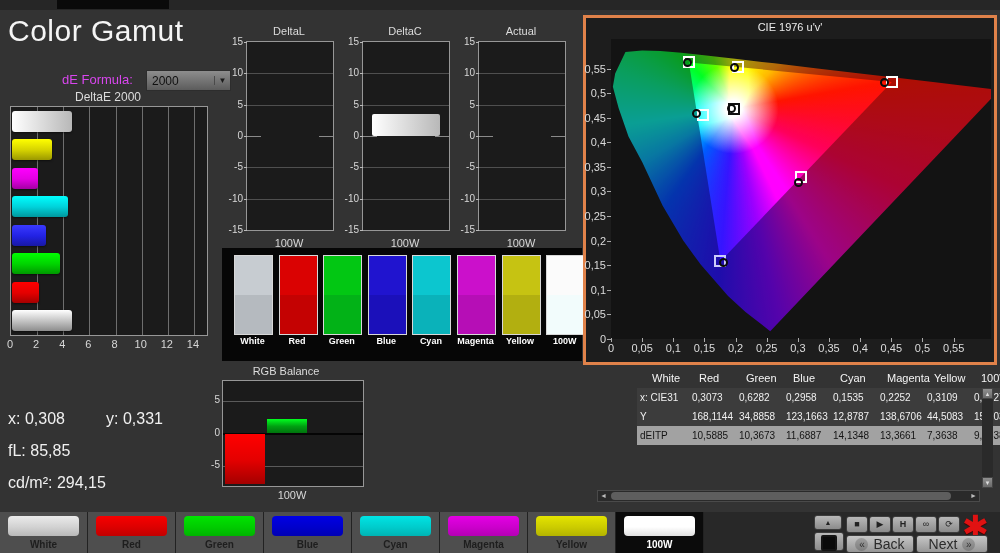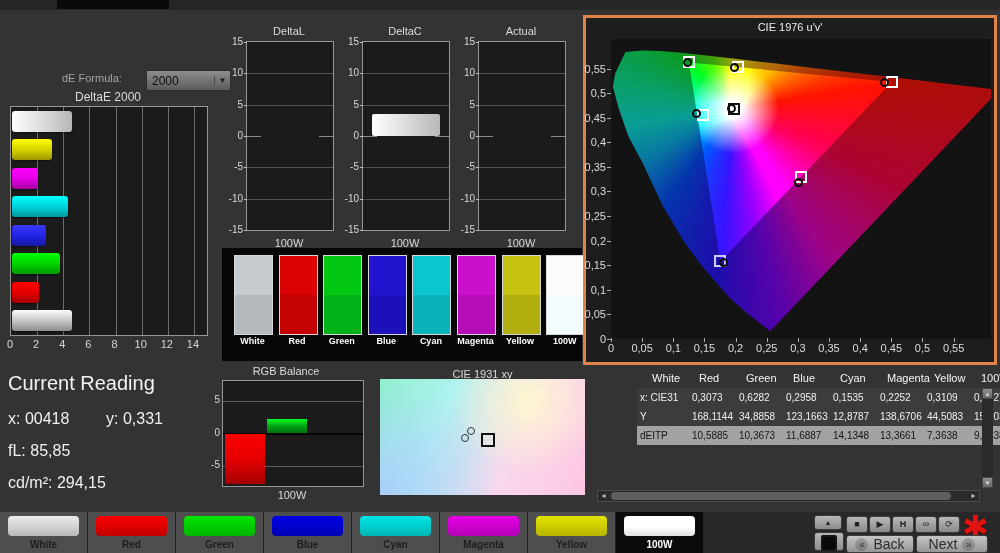--- a/index.html
+++ b/index.html
@@ -6,21 +6,21 @@
   #app{position:relative;width:1000px;height:553px;background:#333333;overflow:hidden;
        font-family:"Liberation Sans",sans-serif;color:#eee;}
   .abs{position:absolute;}
 
   
   #top-strip{left:0;top:0;width:1000px;height:10px;background:#262626;}
   #top-strip .notch{position:absolute;left:57px;top:0;width:112px;height:9px;background:#0a0a0a;}
 
   #page-title{left:8px;top:14px;font-size:30px;color:#f5f5f5;letter-spacing:.5px;}
 
-  #formula-label{left:62px;top:72px;font-size:11px;color:#a3a3a3;}
+  #formula-label{left:62px;top:72px;font-size:13px;color:#d946ef;}
   #formula-select{left:146px;top:70px;width:83px;height:19px;background:linear-gradient(#8d8d8d,#5c5c5c);
      border:1px solid #2d2d2d;display:flex;align-items:center;}
   #formula-select .val{flex:1;font-size:12px;color:#101010;padding-left:5px;}
   #formula-select .arrow{width:15px;text-align:center;font-size:8px;color:#1a1a1a;border-left:1px solid #4a4a4a;}
 
   
   #deltae-section{left:10px;top:90px;width:200px;height:262px;}
   #deltae-title{position:absolute;left:0;top:0;width:196px;text-align:center;font-size:12px;color:#dcdcdc;}
   #deltae-plot{position:absolute;left:0;top:16px;width:196px;height:228px;background:#1b1b1b;border:1px solid #979797;}
   .vgrid{position:absolute;top:0;bottom:0;width:1px;background:#6e6e6e;}
@@ -134,20 +134,21 @@
 </style>
 </head>
 <body>
 
 <div id="app">
 
   <div id="top-strip" class="abs">
     <div class="notch"></div>
   </div>
 
+  <div id="page-title" class="abs">Color Gamut</div>
 
   <div id="formula-label" class="abs">dE Formula:</div>
   <div id="formula-select" class="abs">
     <span class="val">2000</span>
     <span class="arrow">▼</span>
   </div>
 
   <div id="deltae-section" class="abs">
     <div id="deltae-title">DeltaE 2000</div>
     <div id="deltae-plot">
@@ -372,24 +373,23 @@
         <div class="mk-sq" style="border-color: rgb(255, 255, 255); left: 86.1967px; top: 70.2295px;"></div>
         <div class="mk-ci" style="left: 81.4672px; top: 70.2541px;"></div>
         <div class="mk-sq" style="border-color: rgb(255, 255, 255); left: 184px; top: 131.705px;"></div>
         <div class="mk-ci" style="left: 183.008px; top: 139.107px;"></div>
         <div class="mk-sq" style="border-color: rgb(255, 255, 255); left: 121.082px; top: 22.0328px;"></div>
         <div class="mk-ci" style="left: 119.467px; top: 23.5328px;"></div>
       </div>
   </div>
 
   <div id="reading-section" class="abs">
-    <div id="reading-title">Current Reading</div>
     <div class="read-item" style="left:0;top:38px">
       <span>x:</span>
-      <span>00418</span>
+      <span>0,308</span>
     </div>
     <div class="read-item" style="left:98px;top:38px">
       <span>y:</span>
       <span>0,331</span>
     </div>
     <div class="read-item" style="left:0;top:70px">
       <span>fL:</span>
       <span>85,85</span>
     </div>
     <div class="read-item" style="left:0;top:102px">
@@ -407,28 +407,20 @@
         <div class="rgb-bar" style="left: 2px; background: linear-gradient(rgb(255, 0, 0), rgb(228, 0, 0) 52%, rgb(164, 0, 0)); height: 50.5793px; top: 52.5px;"></div>
         <div class="rgb-bar" style="left: 44px; background: linear-gradient(rgb(0, 255, 31), rgb(0, 160, 18) 52%, rgb(0, 115, 13)); height: 14.7256px; top: 37.7744px;"></div>
       </div>
     <div id="rgb-ylabels"></div>
     <div id="rgb-xlab">100W</div>
   <div class="rgb-ylab" style="top: 29.4878px; left: 0px;">5</div>
       <div class="rgb-ylab" style="top: 61.5px; left: 0px;">0</div>
       <div class="rgb-ylab" style="top: 93.5122px; left: 0px;">-5</div>
     </div>
 
-  <div id="cie31-section" class="abs">
-    <div id="cie31-title">CIE 1931 xy</div>
-    <div id="cie31-grad">
-        <div class="c31-ci" style="left: 39.5%; top: 47.5%;"></div>
-        <div class="c31-ci" style="left: 42.5%; top: 41.5%;"></div>
-        <div class="c31-sq" style="left: 49.5%; top: 46.5%;"></div>
-      </div>
-  </div>
 
   <div id="table-section" class="abs">
     <div id="thead">
         <div class="tlabel thcell"></div>
         <div class="tcell thcell">White</div>
         <div class="tcell thcell">Red</div>
         <div class="tcell thcell">Green</div>
         <div class="tcell thcell">Blue</div>
         <div class="tcell thcell">Cyan</div>
         <div class="tcell thcell">Magenta</div>

